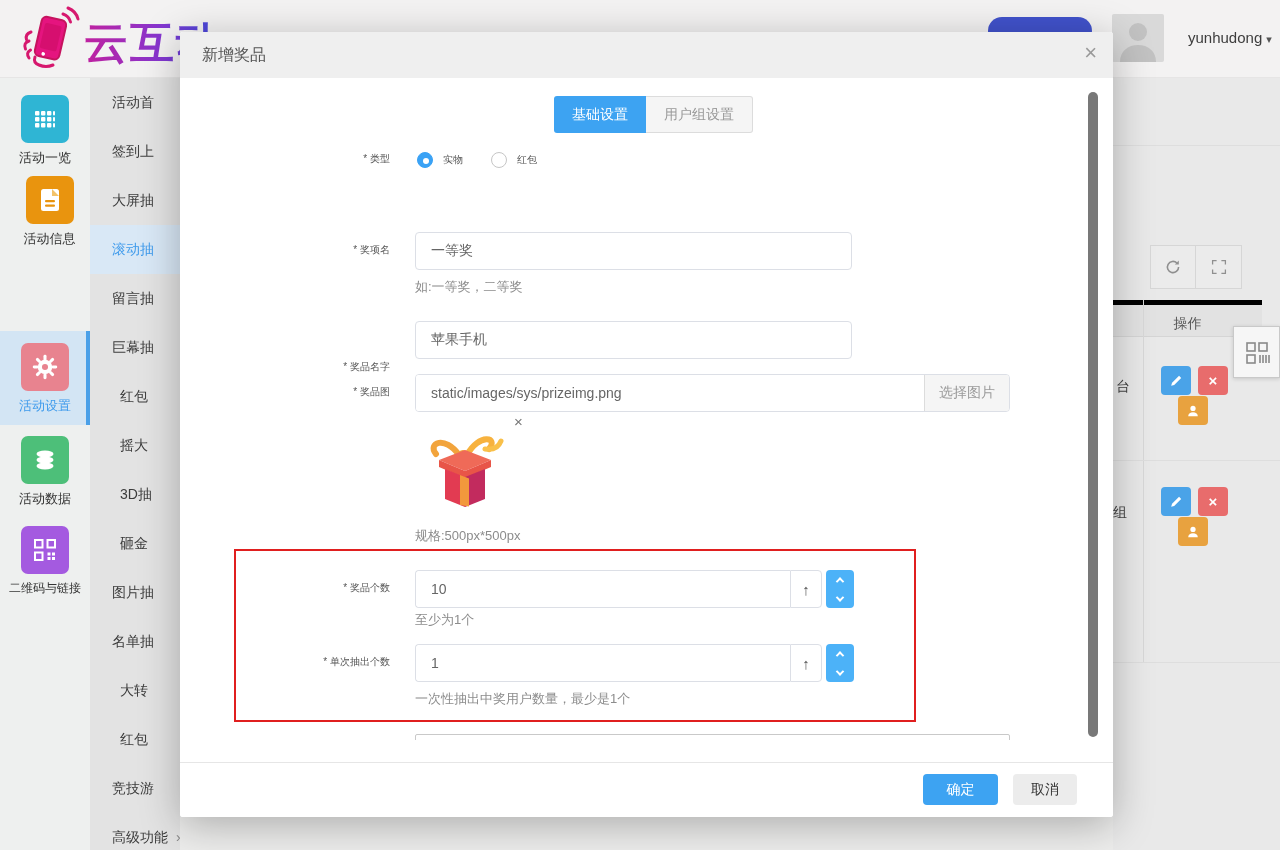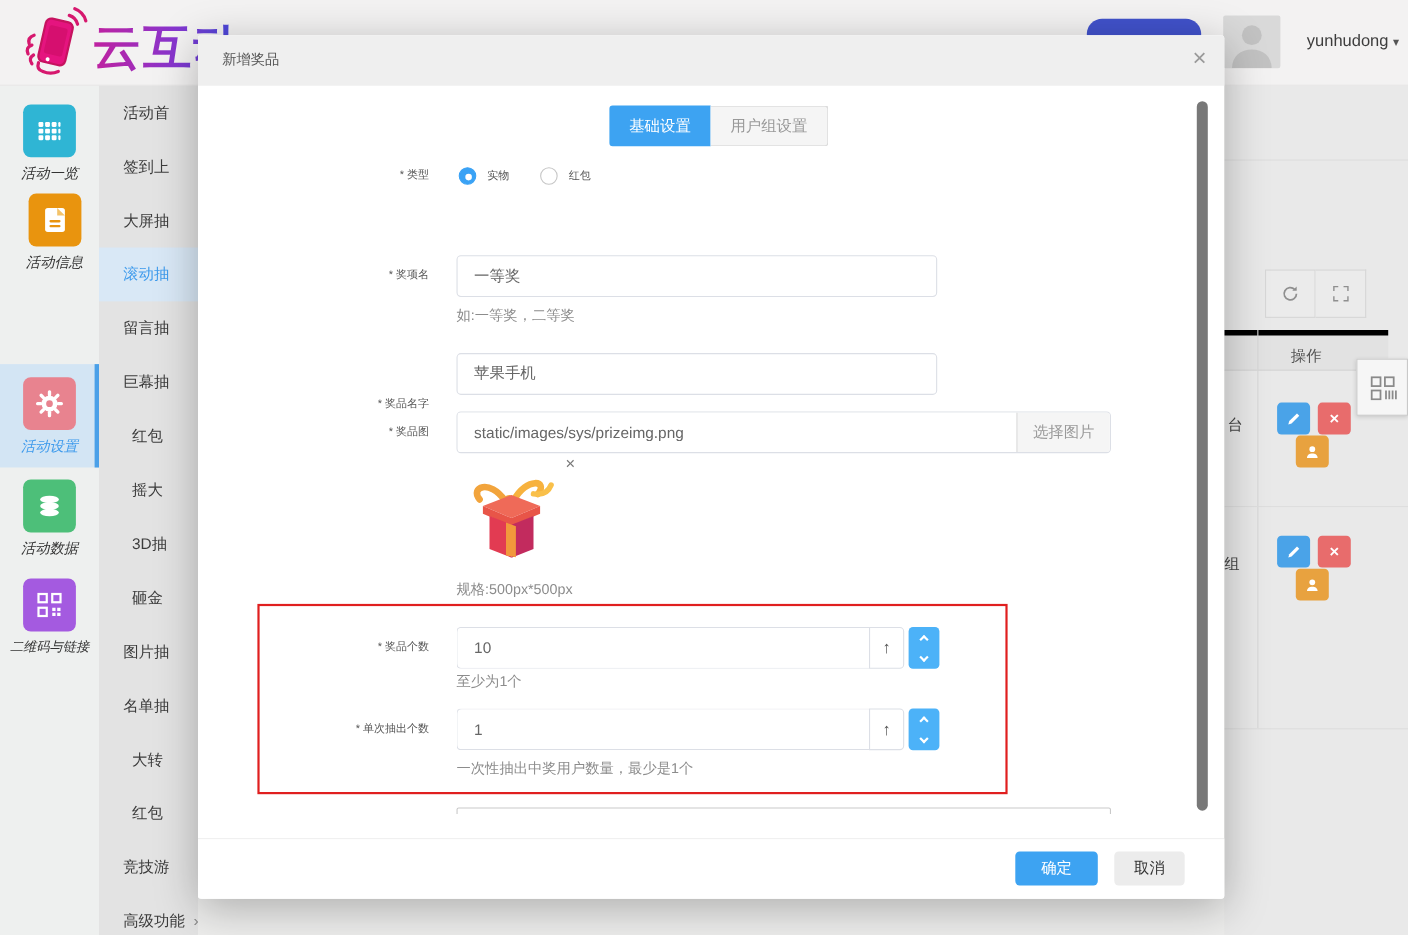--- a/index.html
+++ b/index.html
@@ -11,21 +11,21 @@
   .logo { position:absolute; left:18px; top:6px; display:flex; align-items:center; cursor:pointer; }
   .logo-text { position:absolute; left:84px; top:14px; font-size:44px; font-weight:bold; letter-spacing:2px;
     background:linear-gradient(90deg,#c0219f 0%,#8636cf 55%,#3c4ddd 100%);
     -webkit-background-clip:text; background-clip:text; color:transparent; white-space:nowrap; }
   .top-blue-btn { position:absolute; left:988px; top:17px; width:104px; height:28px; background:#4152cb; border-radius:14px; z-index:2; }
   .avatar { position:absolute; left:1112px; top:14px; width:52px; height:48px; background:#d9d9d9; border-radius:2px; overflow:hidden; z-index:2; }
   .username { position:absolute; left:1188px; top:29px; font-size:15px; color:#3d3d3d; z-index:2; cursor:pointer; }
   .username .caret { font-size:11px; color:#555; margin-left:4px; }
 
   
-  .rail { position:absolute; left:0; top:78px; width:90px; height:772px; background:#eef0ef; z-index:1;font-style:italic; }
+  .rail { position:absolute; left:0; top:78px; width:90px; height:772px; background:#eef0ef; z-index:1; }
   .rail-item { position:absolute; left:0; width:90px; text-align:center; cursor:pointer; }
   .rail-tile { width:48px; height:48px; margin:0 auto; border-radius:7px; display:flex; align-items:center; justify-content:center; }
   .rail-label { margin-top:6px; font-size:13px; color:#333; white-space:nowrap; }
   .rail-active-bg { position:absolute; left:0; top:253px; width:90px; height:94px; background:#d3e5f4; }
   .rail-active-bar { position:absolute; left:86px; top:253px; width:4px; height:94px; background:#4aa0e8; }
   .rail-item.active .rail-label { color:#3f9bec; }
 
   
   .submenu { position:absolute; left:90px; top:78px; width:90px; height:772px; background:#e3e3e3; z-index:1; overflow:hidden; }
   .submenu-item { height:49px; line-height:49px; padding-left:22px; font-size:14px; color:#3c3c3c; white-space:nowrap; cursor:pointer; }
@@ -47,21 +47,21 @@
   .frag2 { position:absolute; left:0px; top:426px; font-size:14px; color:#444; }
   .mini-btn { position:absolute; width:30px; height:29px; border-radius:4px; display:flex; align-items:center; justify-content:center; cursor:pointer; }
   .mini-edit { background:#4aa3e8; }
   .mini-del { background:#e86c6c; color:#fff; font-size:15px; font-weight:bold; }
   .mini-user { background:#e8a23f; }
   .float-panel { position:absolute; left:1233px; top:326px; width:47px; height:52px; background:#f6f6f6; border:1px solid #c9c9c9; box-shadow:0 1px 4px rgba(0,0,0,.15); z-index:2; display:flex; align-items:center; justify-content:center; cursor:pointer; }
 
   
   .modal { position:absolute; left:180px; top:32px; width:933px; height:785px; background:#fff; border-radius:3px; box-shadow:0 8px 40px rgba(0,0,0,.28); z-index:50; }
   .modal-header { position:absolute; left:0; top:0; width:933px; height:46px; background:#efefef; border-radius:3px 3px 0 0; }
-  .modal-title { position:absolute; left:22px; top:13px; font-size:13px; color:#555;text-align:right; }
+  .modal-title { position:absolute; left:22px; top:13px; font-size:16px; color:#555;text-align:right; }
   .modal-close { position:absolute; right:16px; top:10px; font-size:22px; color:#9a9a9a; cursor:pointer; line-height:1; }
   .modal-body { position:absolute; left:0; top:46px; width:933px; height:662px; overflow:hidden; }
   .scroll-thumb { position:absolute; left:908px; top:60px; width:10px; height:645px; background:#787878; border-radius:5px; z-index:5; cursor:grab; }
 
   
   .tabs { position:absolute; left:360px; top:18px; display:flex; }
   .tab { height:37px; padding:0 18px; font-size:14px; display:flex; align-items:center; cursor:pointer; }
   .tab.active { background:#3da3f2; color:#fff; border-radius:3px 0 0 3px;margin-left:14px; }
   .tab.inactive { background:#f5f5f5; color:#999; border:1px solid #dcdcdc; border-left:none; border-radius:0 3px 3px 0; }
 

